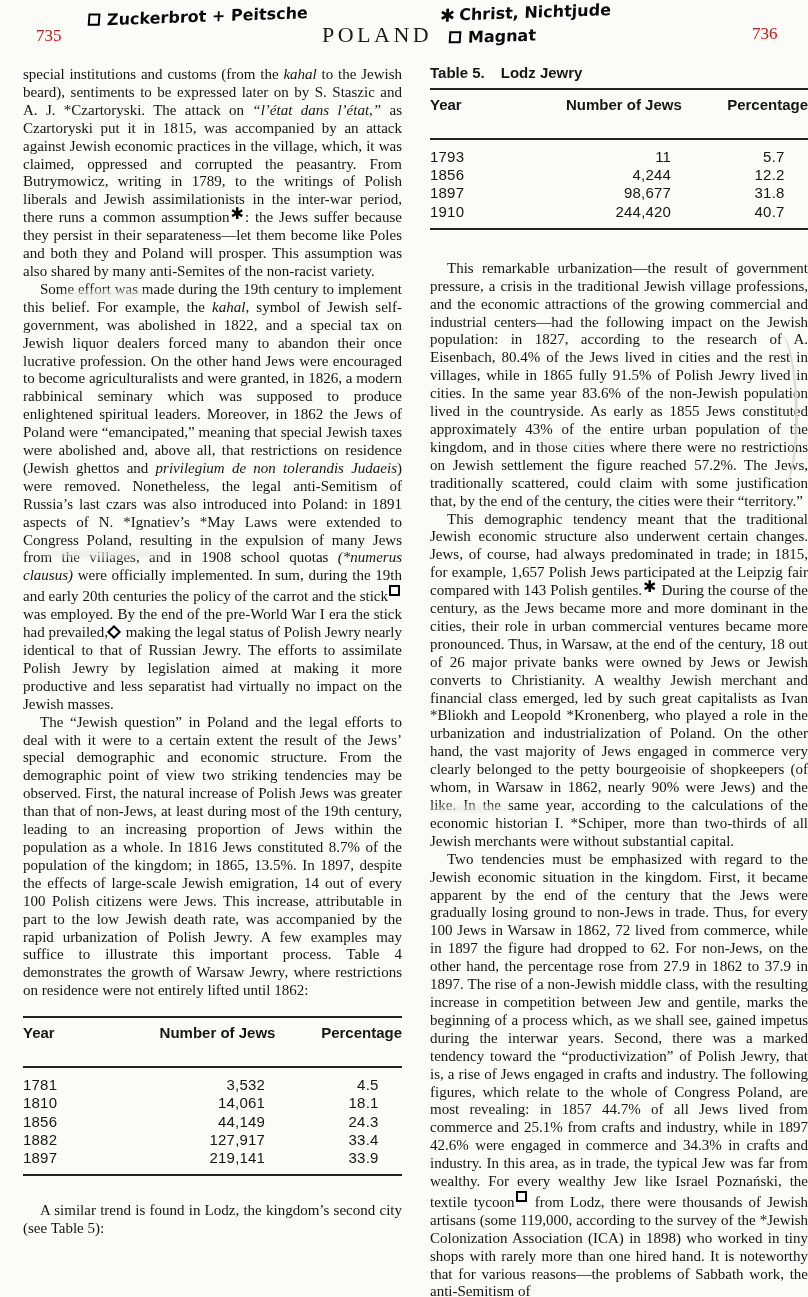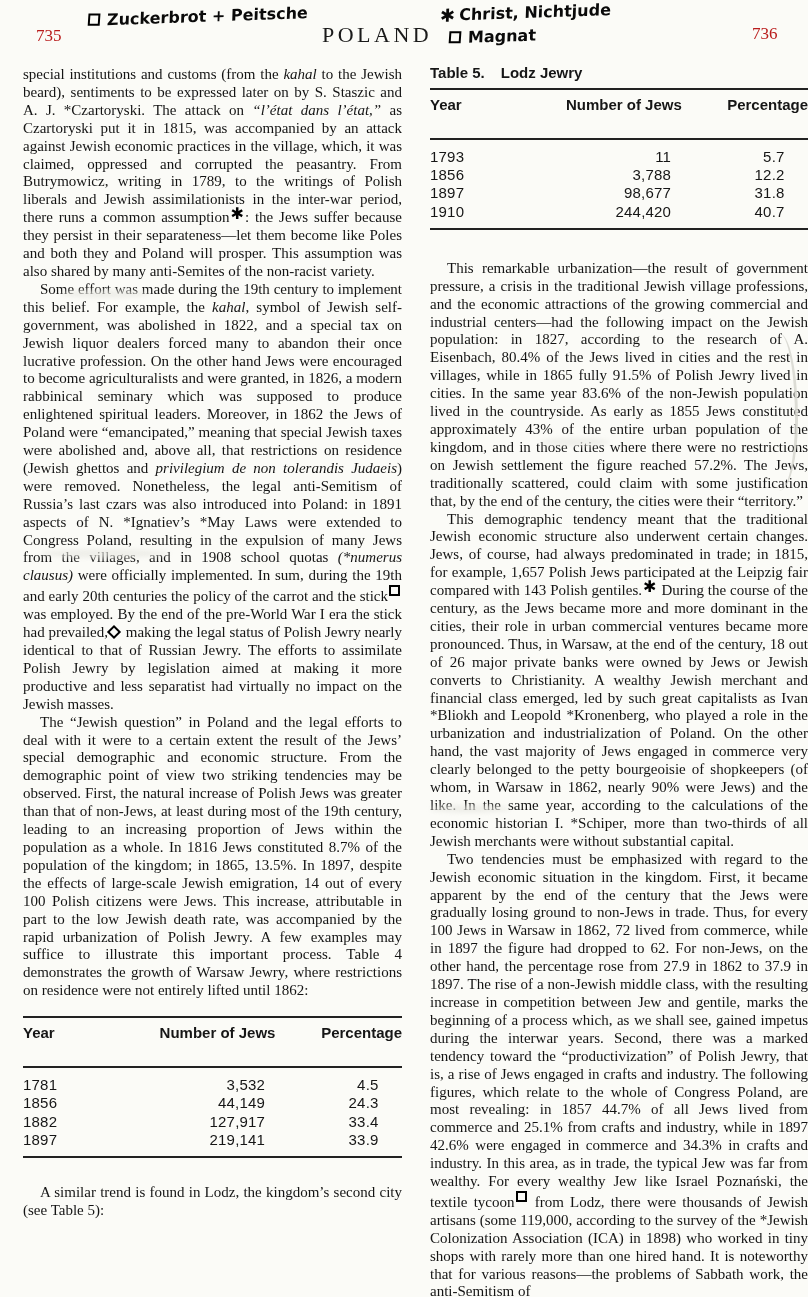--- a/index.html
+++ b/index.html
@@ -94,20 +94,25 @@
               <th class="c3">Percentage</th>
             </tr>
           </thead>
           <tbody>
             <tr>
               <td class="c1">1781</td>
               <td class="c2">3,532</td>
               <td class="c3"><span class="pct">4.5</span></td>
             </tr>
             <tr>
+              <td class="c1">1810</td>
+              <td class="c2">14,061</td>
+              <td class="c3"><span class="pct">18.1</span></td>
+            </tr>
+            <tr>
               <td class="c1">1856</td>
               <td class="c2">44,149</td>
               <td class="c3"><span class="pct">24.3</span></td>
             </tr>
             <tr>
               <td class="c1">1882</td>
               <td class="c2">127,917</td>
               <td class="c3"><span class="pct">33.4</span></td>
             </tr>
             <tr>
@@ -132,21 +137,21 @@
             </tr>
           </thead>
           <tbody>
             <tr>
               <td class="c1">1793</td>
               <td class="c2">11</td>
               <td class="c3"><span class="pct">5.7</span></td>
             </tr>
             <tr>
               <td class="c1">1856</td>
-              <td class="c2">3,788</td>
+              <td class="c2">4,244</td>
               <td class="c3"><span class="pct">12.2</span></td>
             </tr>
             <tr>
               <td class="c1">1897</td>
               <td class="c2">98,677</td>
               <td class="c3"><span class="pct">31.8</span></td>
             </tr>
             <tr>
               <td class="c1">1910</td>
               <td class="c2">244,420</td>

